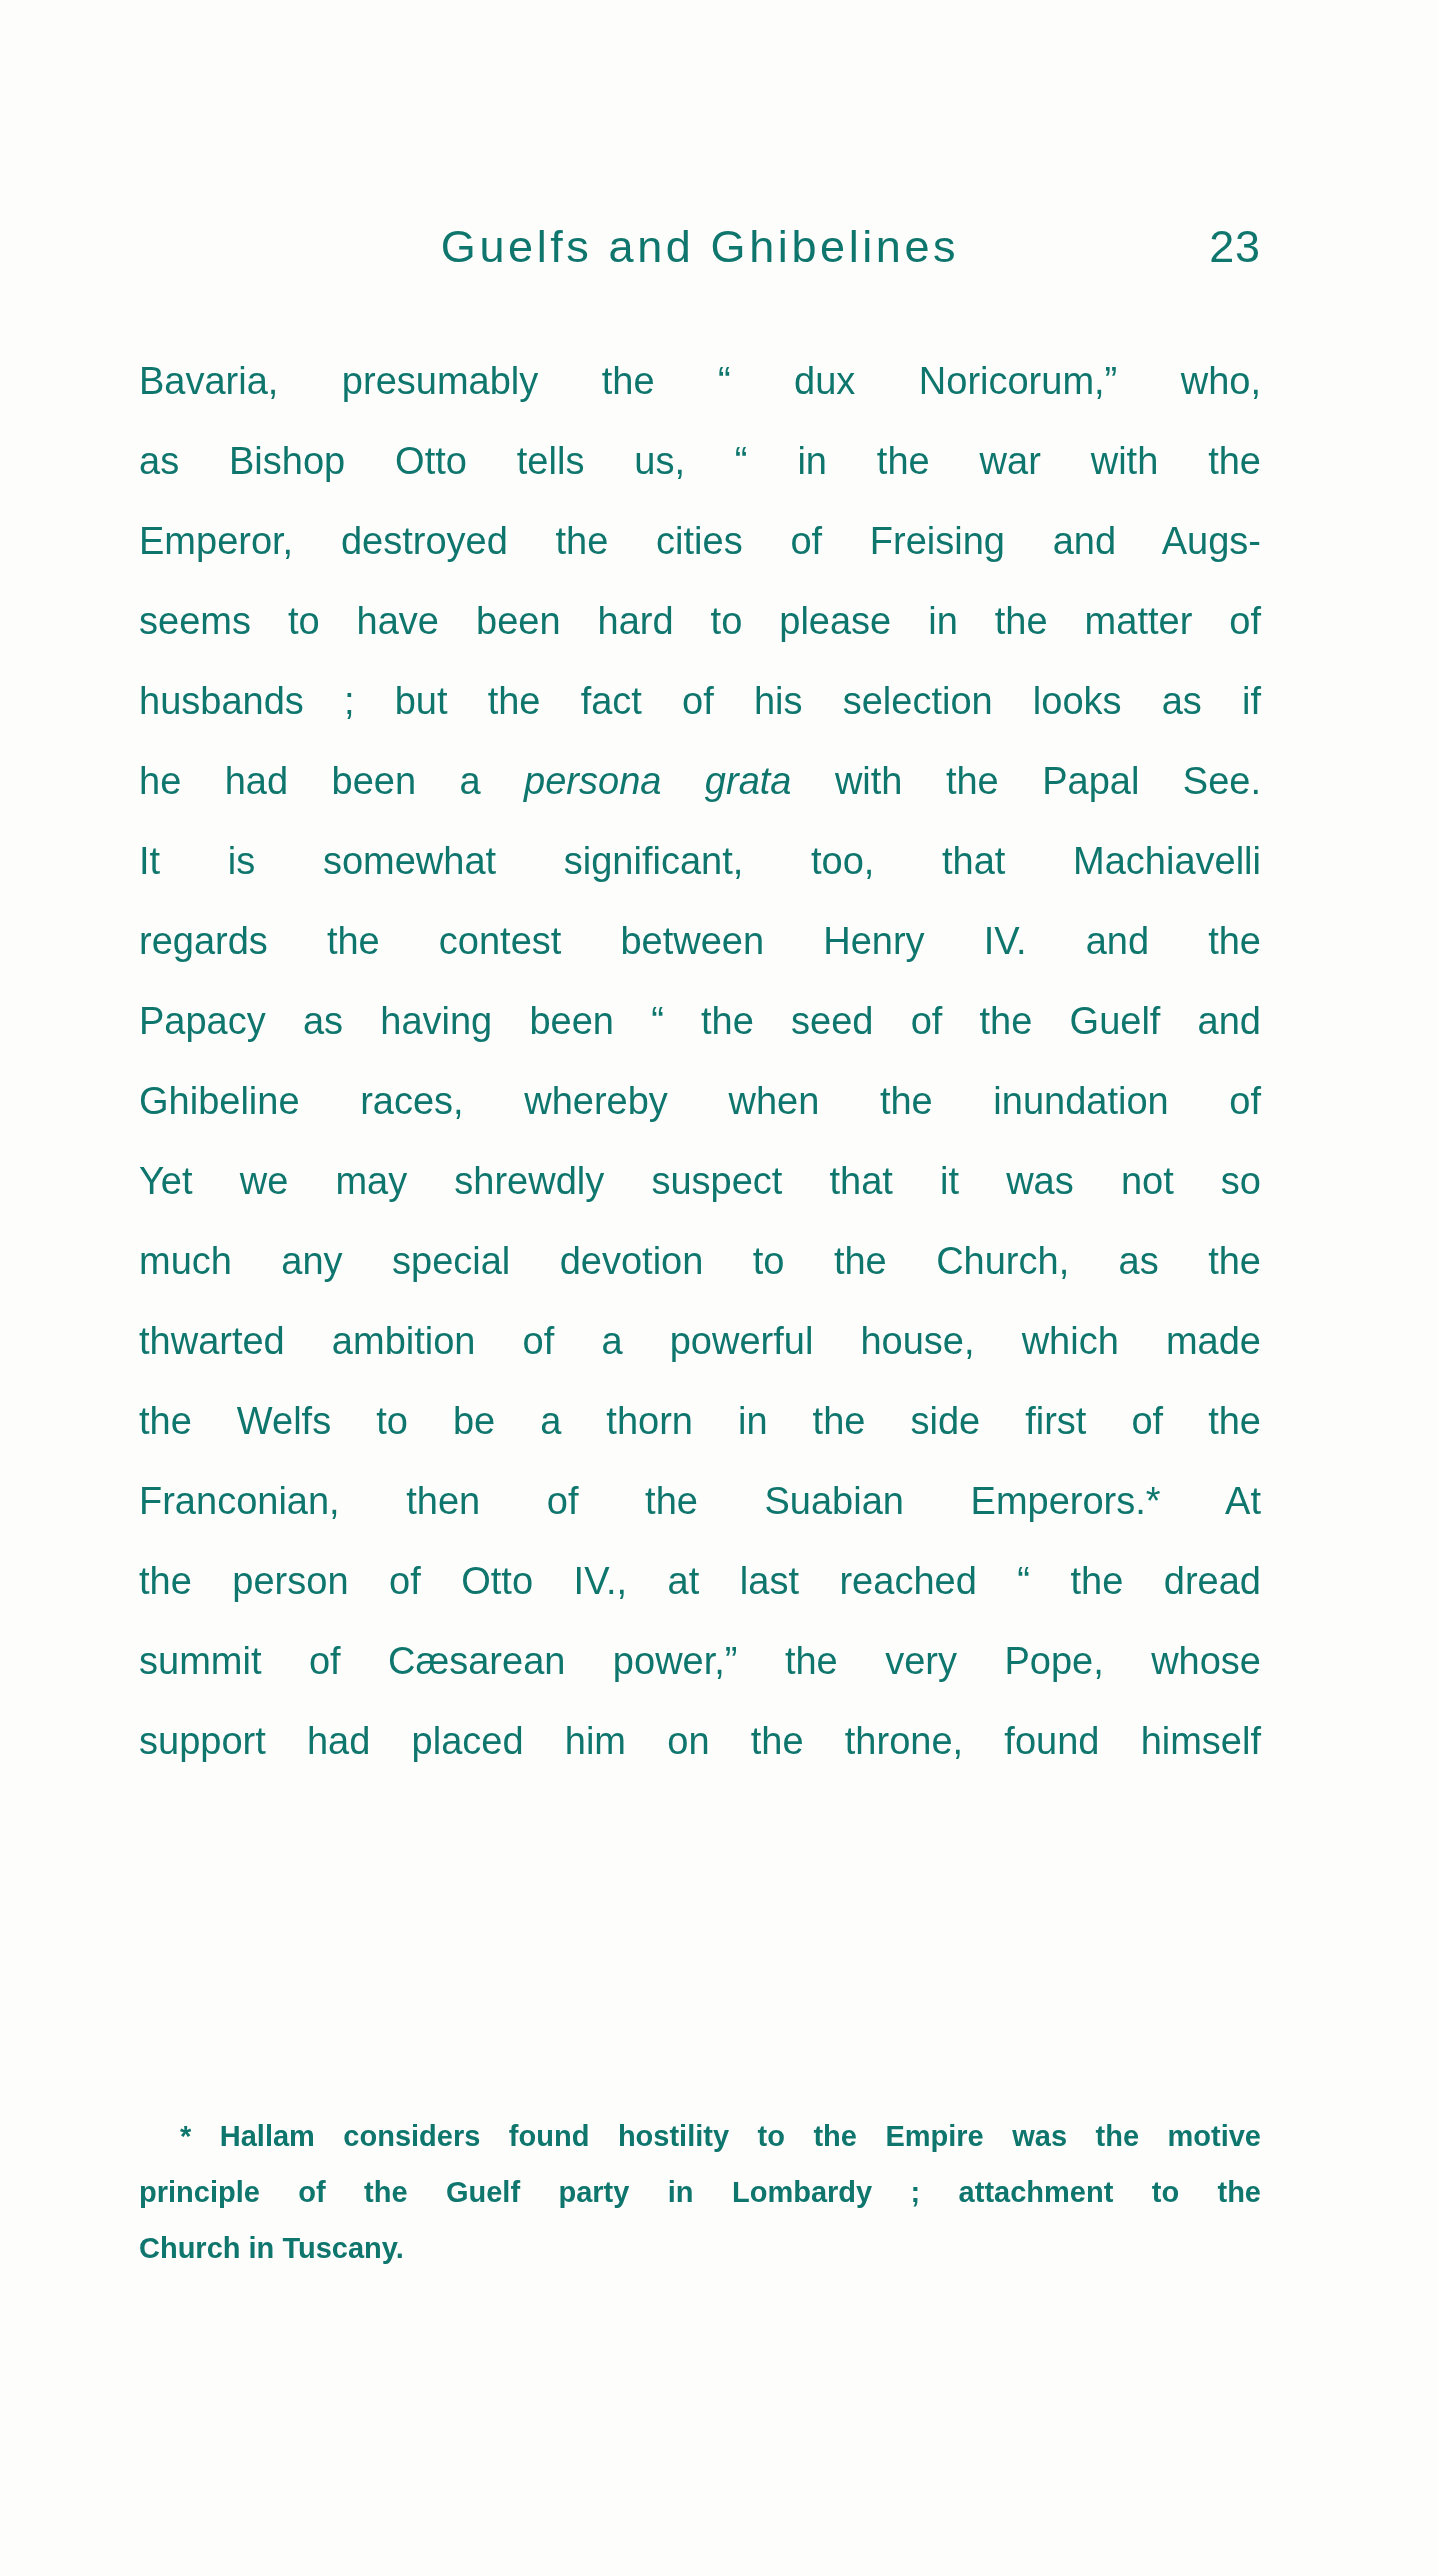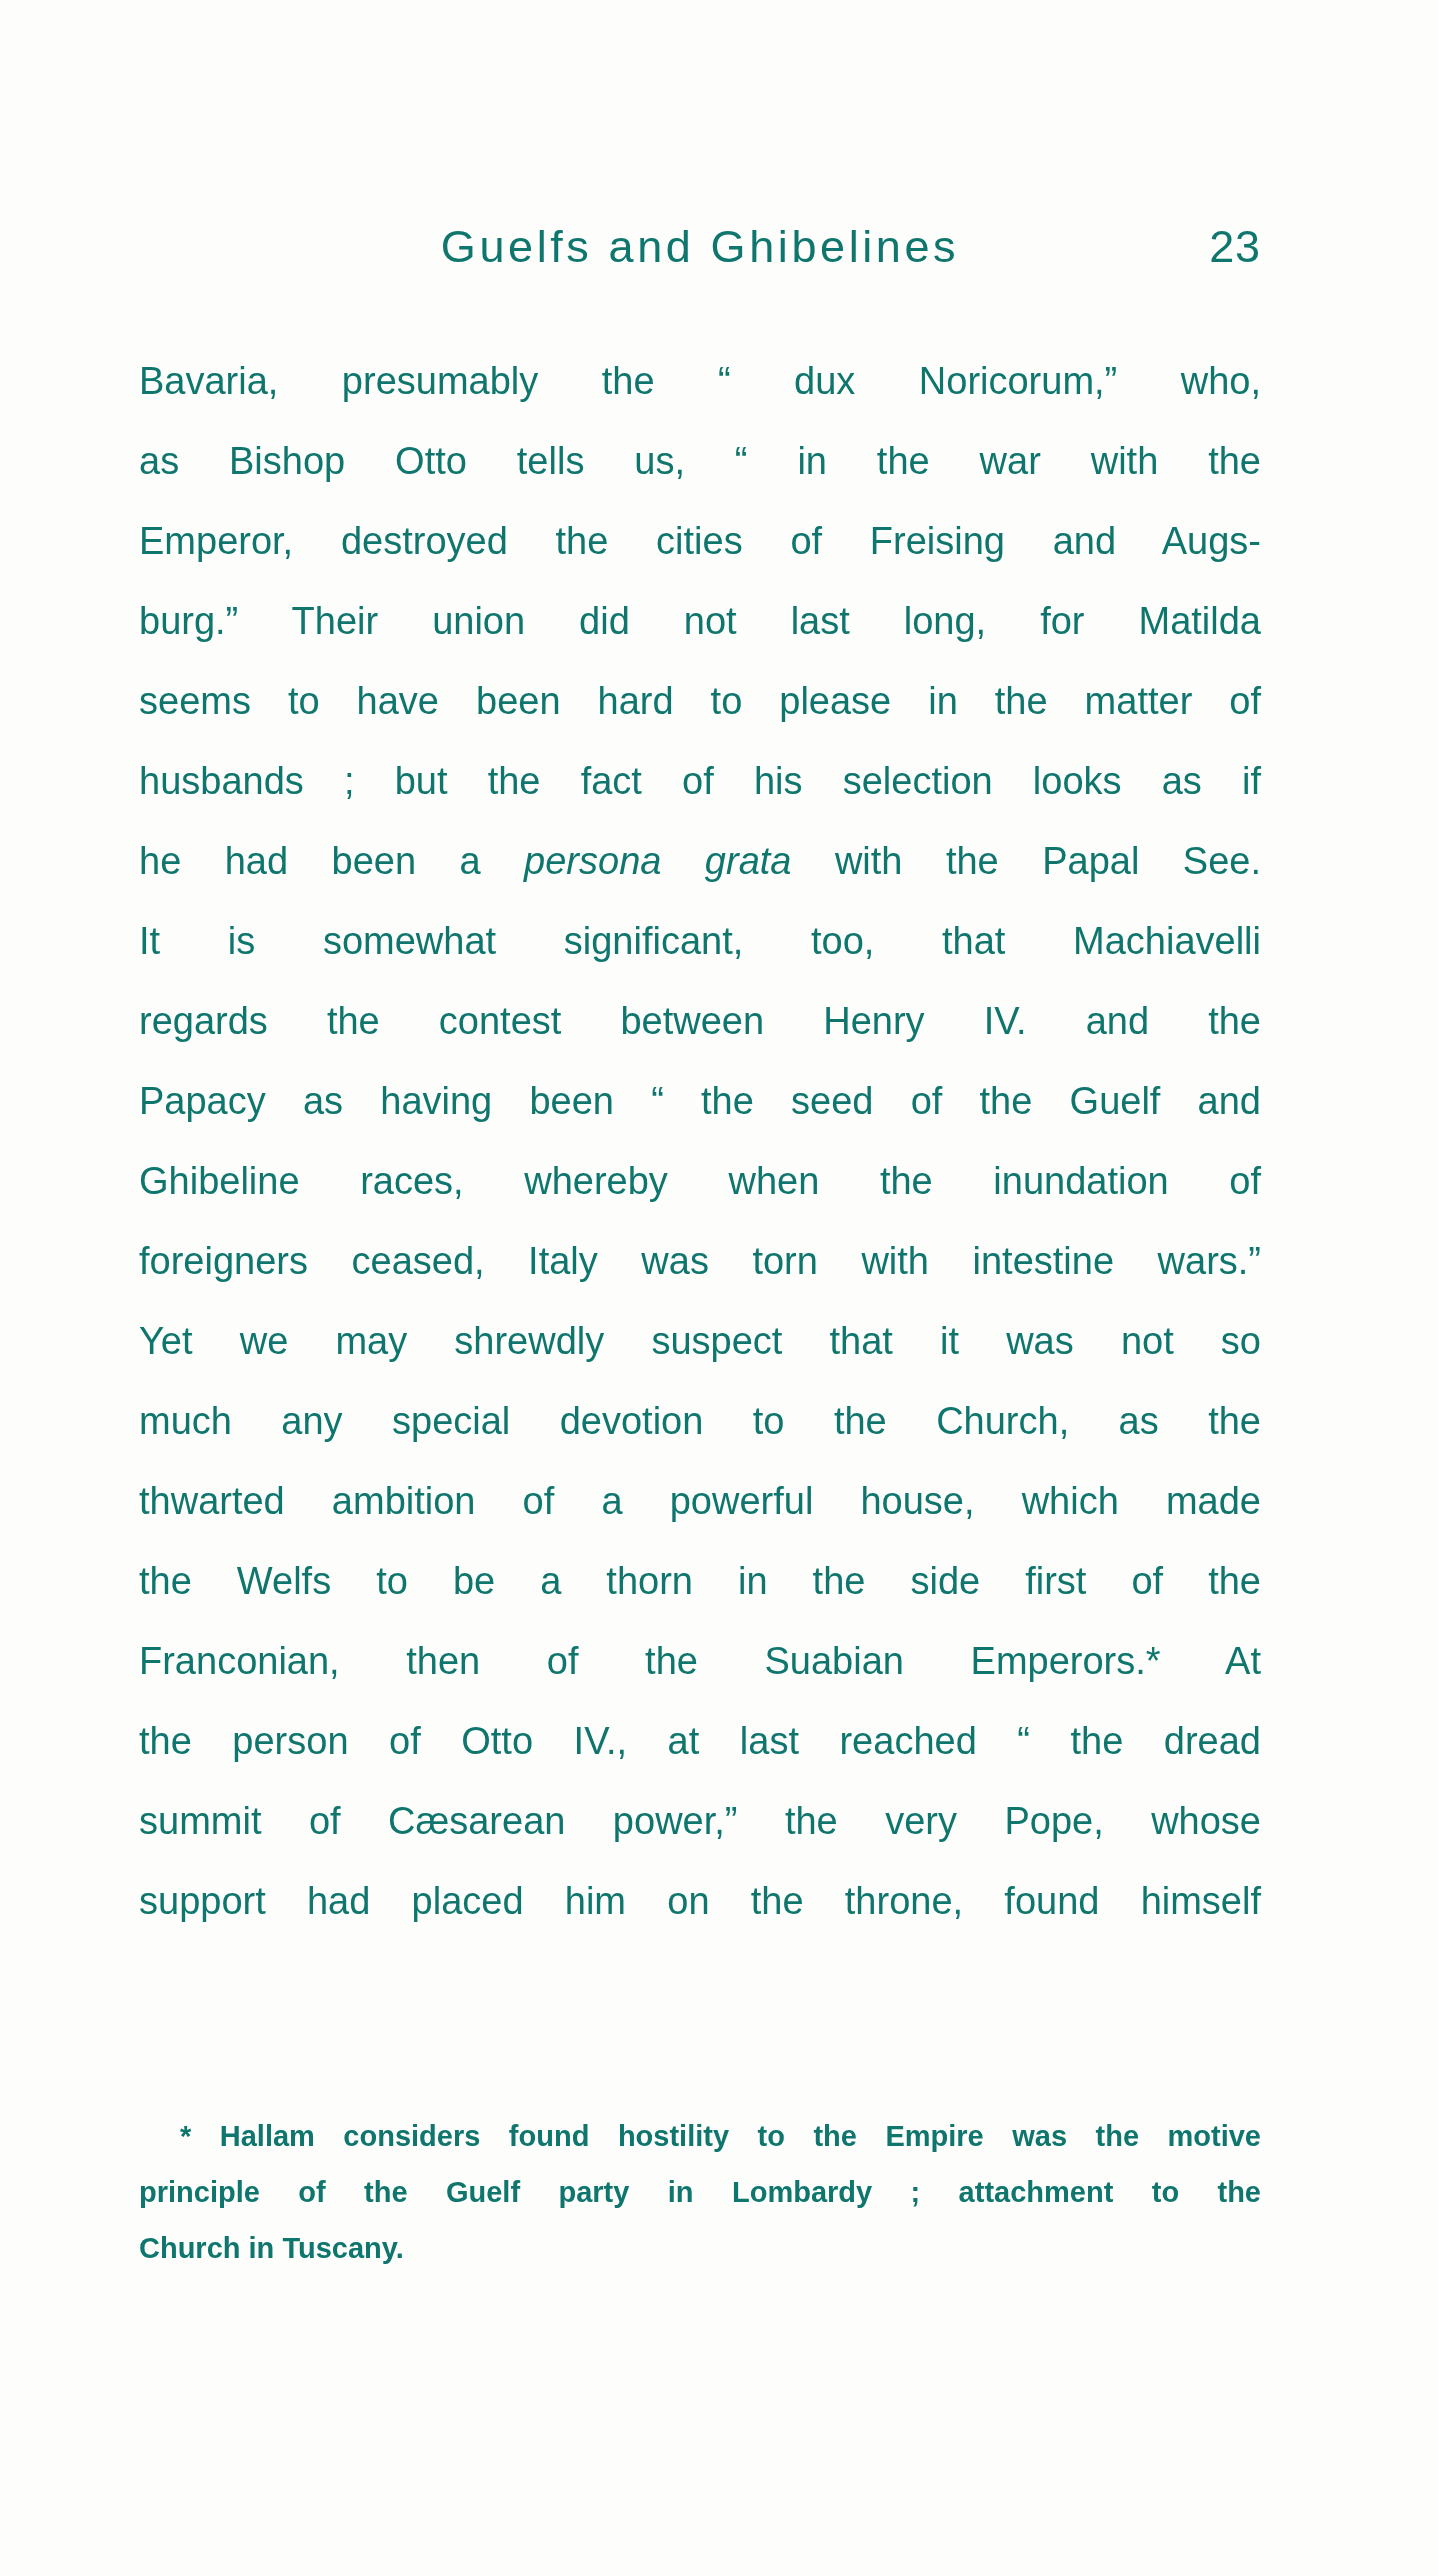--- a/index.html
+++ b/index.html
@@ -80,29 +80,27 @@
 
   <div class="running-head">
     <div class="head-title">Guelfs and Ghibelines</div>
     <div class="page-num">23</div>
   </div>
 
   <div class="body-text">
       <div class="line"><span>Bavaria, presumably the “ dux Noricorum,” who,</span></div>
       <div class="line"><span>as Bishop Otto tells us, “ in the war with the</span></div>
       <div class="line"><span>Emperor, destroyed the cities of Freising and Augs-</span></div>
-      <div class="line"><span>burg.”  Their union did not last long, for Matilda</span></div>
       <div class="line"><span>seems to have been hard to please in the matter of</span></div>
       <div class="line"><span>husbands ; but the fact of his selection looks as if</span></div>
       <div class="line"><span>he had been a </span><span class="italic">persona grata</span><span> with the Papal See.</span></div>
       <div class="line"><span>It is somewhat significant, too, that Machiavelli</span></div>
       <div class="line"><span>regards the contest between Henry IV. and the</span></div>
       <div class="line"><span>Papacy as having been “ the seed of the Guelf and</span></div>
       <div class="line"><span>Ghibeline races, whereby when the inundation of</span></div>
-      <div class="line"><span>foreigners ceased, Italy was torn with intestine wars.”</span></div>
       <div class="line"><span>Yet we may shrewdly suspect that it was not so</span></div>
       <div class="line"><span>much any special devotion to the Church, as the</span></div>
       <div class="line"><span>thwarted ambition of a powerful house, which made</span></div>
       <div class="line"><span>the Welfs to be a thorn in the side first of the</span></div>
       <div class="line"><span>Franconian, then of the Suabian Emperors.*  At</span></div>
       <div class="line"><span>the person of Otto IV., at last reached “ the dread</span></div>
       <div class="line"><span>summit of Cæsarean power,” the very Pope, whose</span></div>
       <div class="line"><span>support had placed him on the throne, found himself</span></div>
     </div>
 

